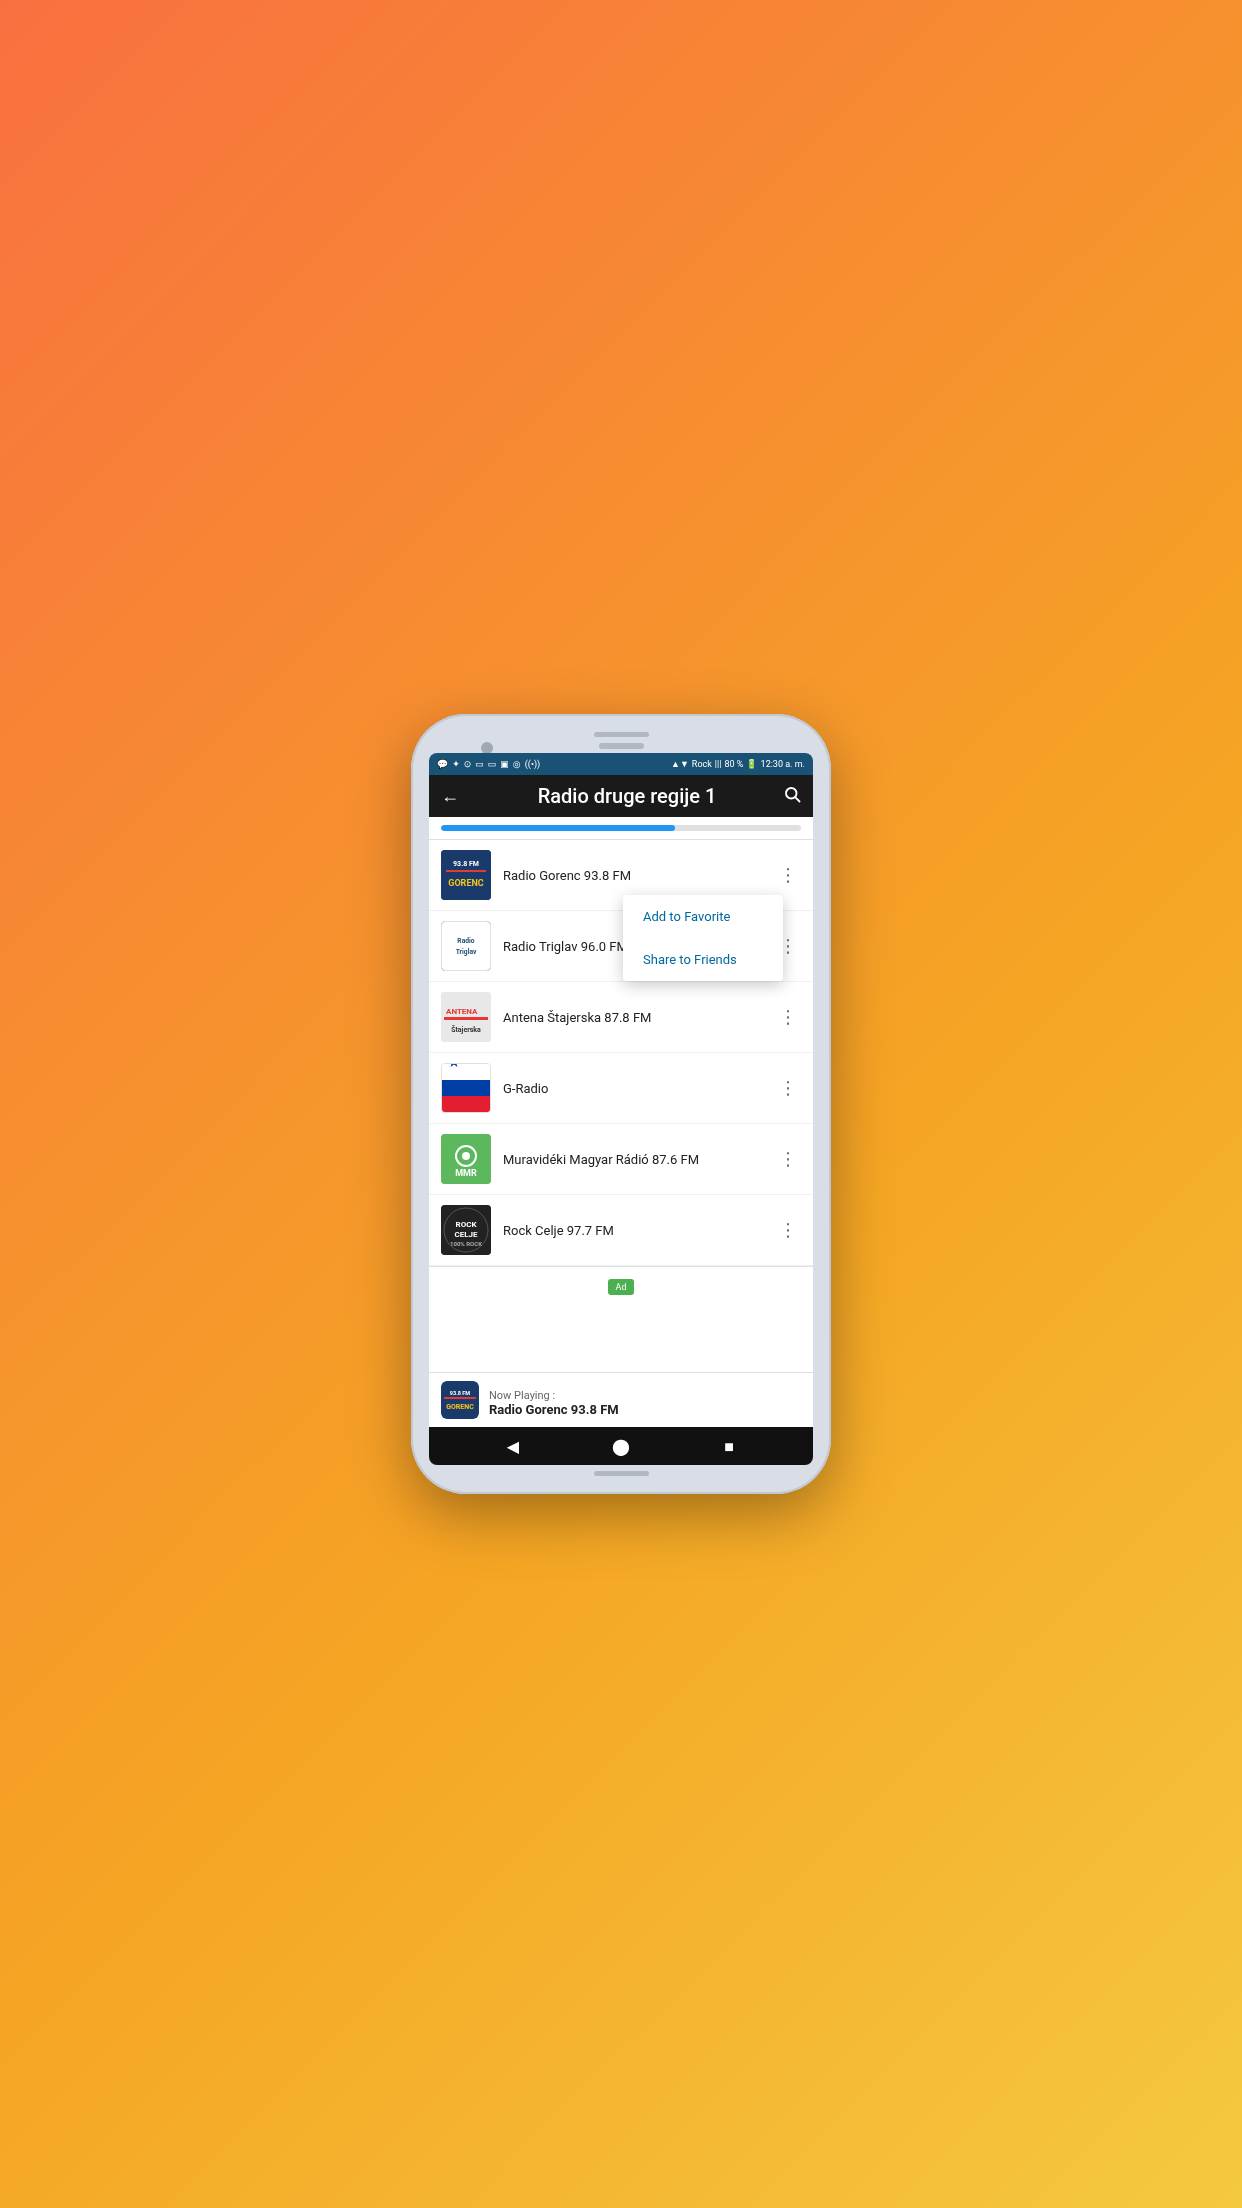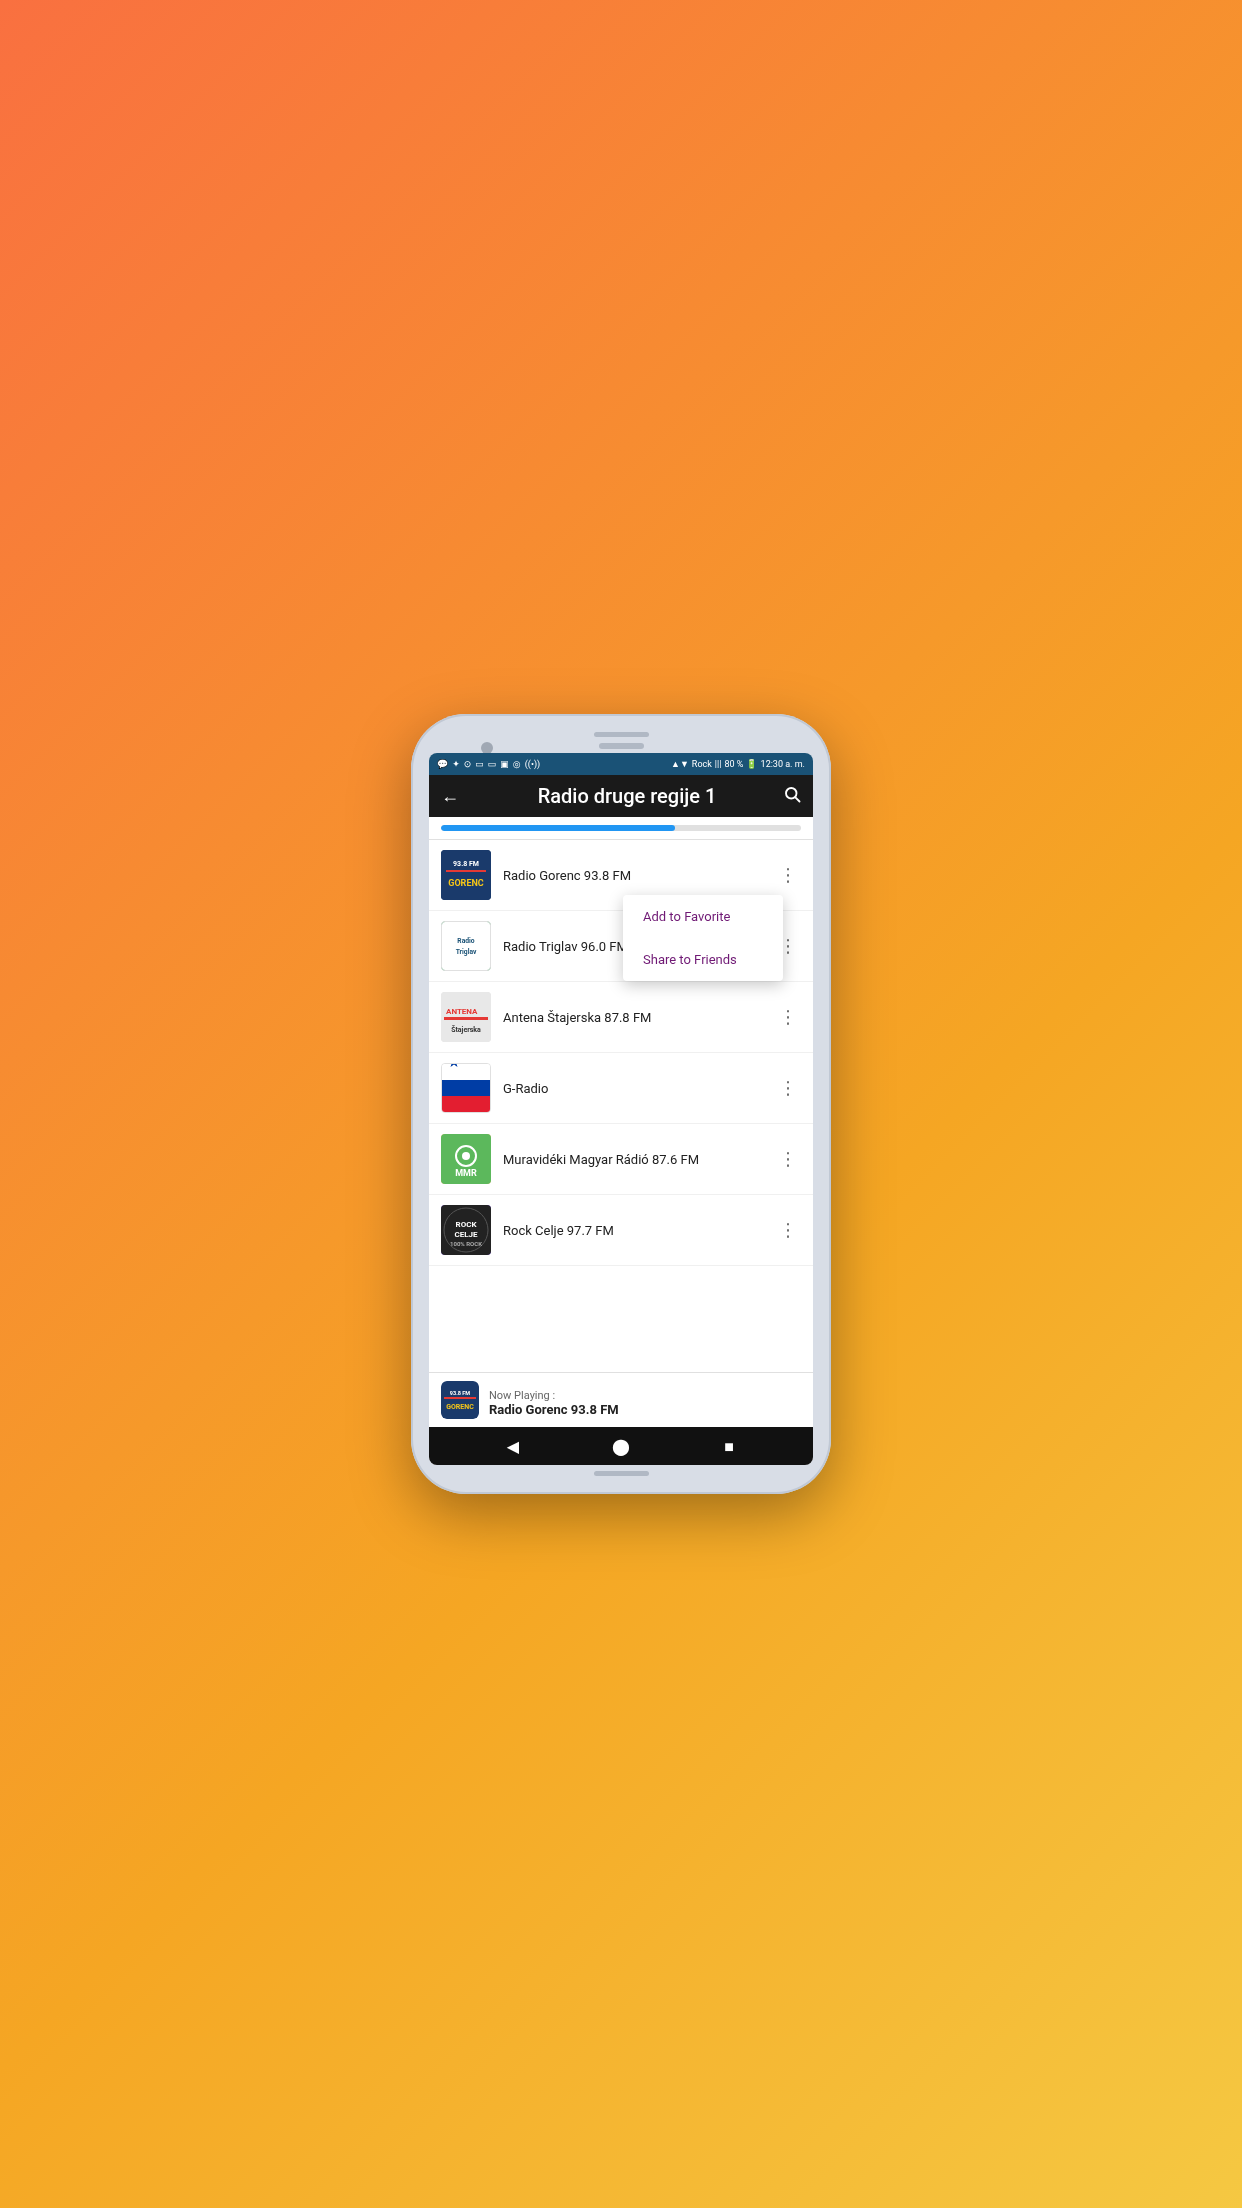--- a/index.html
+++ b/index.html
@@ -191,21 +191,21 @@
       border-radius: 4px;
       box-shadow: 0 4px 16px rgba(0,0,0,0.22);
       z-index: 100;
       min-width: 160px;
       overflow: hidden;
     }
 
     .context-menu-item {
       padding: 14px 20px;
       font-size: 13px;
-      color: #701a75;
+      color: #0369a1;
       cursor: pointer;
       display: block;
     }
 
     
     .ad-area {
       background: white;
       padding: 8px;
       text-align: center;
       border-top: 1px solid #e0e0e0;
@@ -453,20 +453,23 @@
             <circle cx="25" cy="25" r="22" fill="none" stroke="#555" stroke-width="1"></circle>
             <text x="25" y="22" font-size="8" fill="white" text-anchor="middle" font-weight="bold">ROCK</text>
             <text x="25" y="32" font-size="8" fill="white" text-anchor="middle" font-weight="bold">CELJE</text>
             <text x="25" y="41" font-size="6" fill="#aaa" text-anchor="middle">100% ROCK</text>
           </svg>
         </div>
         <span class="radio-name">Rock Celje 97.7 FM</span>
         <span class="more-button">⋮</span>
       </div>
 
+      <div class="ad-area">
+        <span class="ad-badge">Ad</span>
+      </div>
     </div>
 
     <div class="now-playing">
       <div class="now-playing-logo">
         <svg width="38" height="38" viewBox="0 0 38 38">
           <rect width="38" height="38" rx="5" fill="#1a3a6b"></rect>
           <text x="19" y="14" font-size="5.5" fill="white" text-anchor="middle" font-weight="bold">93.8 FM</text>
           <rect x="3" y="16" width="32" height="2" fill="#e53935"></rect>
           <text x="19" y="28" font-size="7" fill="#f5c518" text-anchor="middle" font-weight="bold">GORENC</text>
         </svg>

